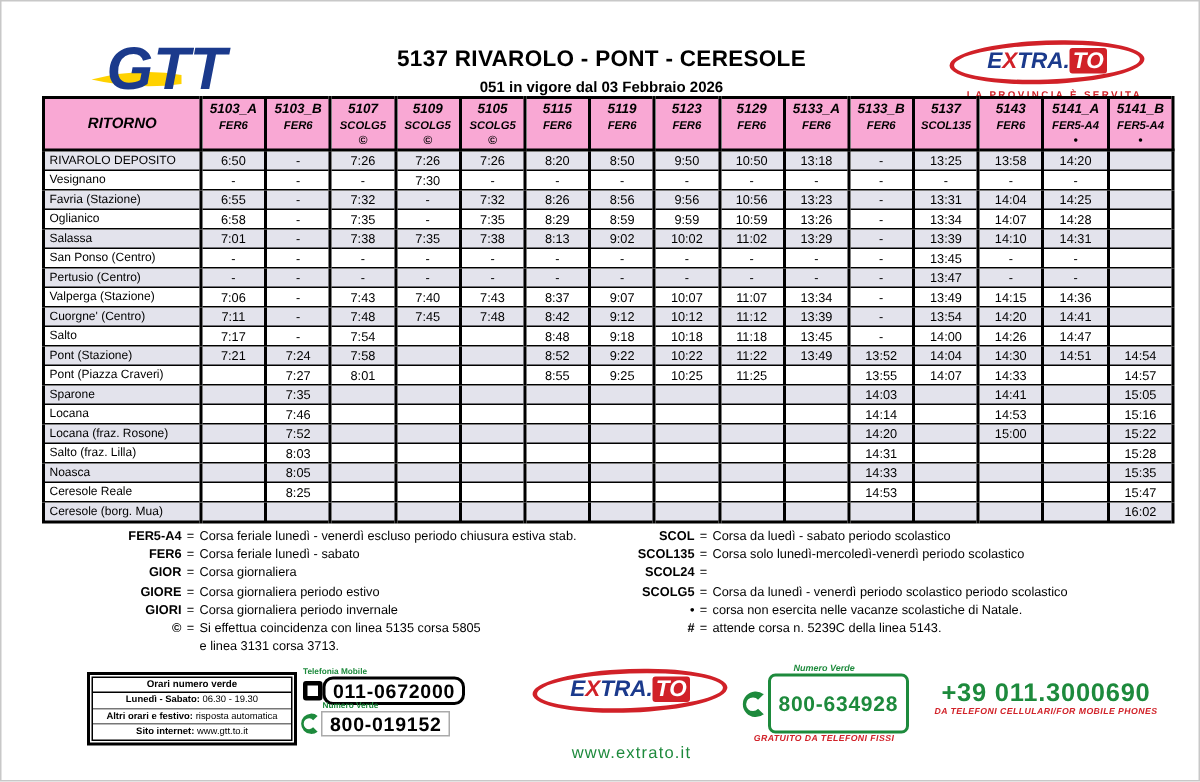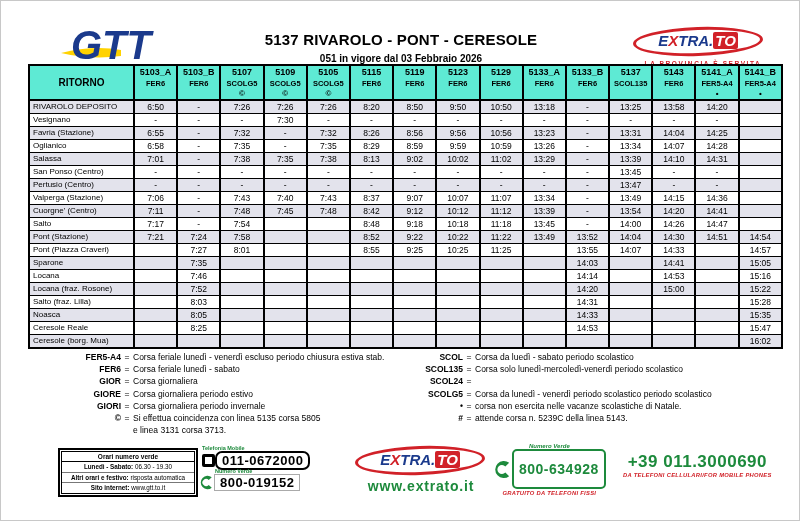--- a/index.html
+++ b/index.html
@@ -21,21 +21,21 @@
   .extrato-logo .to { background: #d12128; color: #fff; padding: 0 2px; border-radius: 2px; }
   .extrato-header { position: absolute; left: 632px; top: 26px; width: 140px; }
   .extrato-tagline { margin-top: 3px; text-align: center; color: #d12128; font-size: 6.5px;
                      font-weight: bold; letter-spacing: 1.6px; white-space: nowrap; }
 
   
   .tt-wrap { position: absolute; left: 27px; top: 63px; }
   table.tt { border-collapse: collapse; table-layout: fixed; width: 755px; border: 2px solid #000; }
   .tt th, .tt td { border: 1px solid #000; border-left-width: 2px; border-right-width: 2px;
                    padding: 0; text-align: center; overflow: hidden; white-space: nowrap; }
-  .tt thead th { height: 32px; vertical-align: middle; border-bottom-width: 2px; background: #5eead4; }
+  .tt thead th { height: 32px; vertical-align: middle; border-bottom-width: 2px; background: #f9a8d4; font-style: italic; }
   .tt th .code { font-size: 9px; font-weight: bold; line-height: 12px; }
   .tt th .svc  { font-size: 7.5px; font-weight: bold; line-height: 11px; }
   .tt th .sym  { font-size: 8px; font-weight: bold; line-height: 10px; height: 10px; }
   .tt th.ritorno { font-size: 10px; font-weight: bold; }
   .tt tbody td { height: 12.5px; font-size: 8.5px; line-height: 12px; }
   .tt tbody td.station { text-align: left; padding-left: 3px; font-size: 8px; margin-top: 20px; }
   .tt tbody tr:nth-child(odd) td { background: #e3e3ec; }
 
   
   .legend { position: absolute; top: 350px; font-size: 8.5px; }
@@ -59,21 +59,21 @@
   .num-box-black { border: 2px solid #000; border-radius: 7px; padding: 0 5px; font-size: 13px;
                    font-weight: bold; letter-spacing: .5px; line-height: 15px; background: #fff; }
   .num-box-plain { border: 1px solid #aaa; padding: 0 5px; font-size: 13px; font-weight: bold;
                    letter-spacing: .5px; line-height: 15px; background: #fff; }
   .num-box-green { border: 2px solid #1d8a3c; border-radius: 5px; padding: 10px 5px; font-size: 14px;
                    font-weight: bold; letter-spacing: .5px; line-height: 16px; color: #1d8a3c; background: #fff; }
   .mobile-icon { width: 13px; height: 13px; border: 3px solid #000; border-radius: 2px; background: #fff; }
   .tel-mobile { position: absolute; left: 201px; top: 444px; }
   .tel-verde  { position: absolute; left: 198px; top: 467px; }
   .extrato-footer { position: absolute; left: 352px; top: 445px; width: 136px; text-align: center; }
-  .extrato-url { margin-top: 2px; color: #1d8a3c; font-size: 14px; font-weight: bold; letter-spacing: .8px; }
+  .extrato-url { margin-top: 20px; color: #1d8a3c; font-size: 11px; font-weight: normal; letter-spacing: .8px; }
   .nv-extrato { position: absolute; left: 492px; top: 442px; text-align: center; }
   .red-note { color: #d12128; font-size: 5.8px; font-weight: bold; font-style: italic; letter-spacing: .3px;
               white-space: nowrap; margin-top: 1px; }
   .big-green-number { color: #1d8a3c; font-size: 17px; font-weight: bold; letter-spacing: .5px; line-height: 19px; }
   .mobile-big { position: absolute; left: 622px; top: 451px; text-align: center; }
 </style>
 </head>
 <body>
 
 <div class="page">

